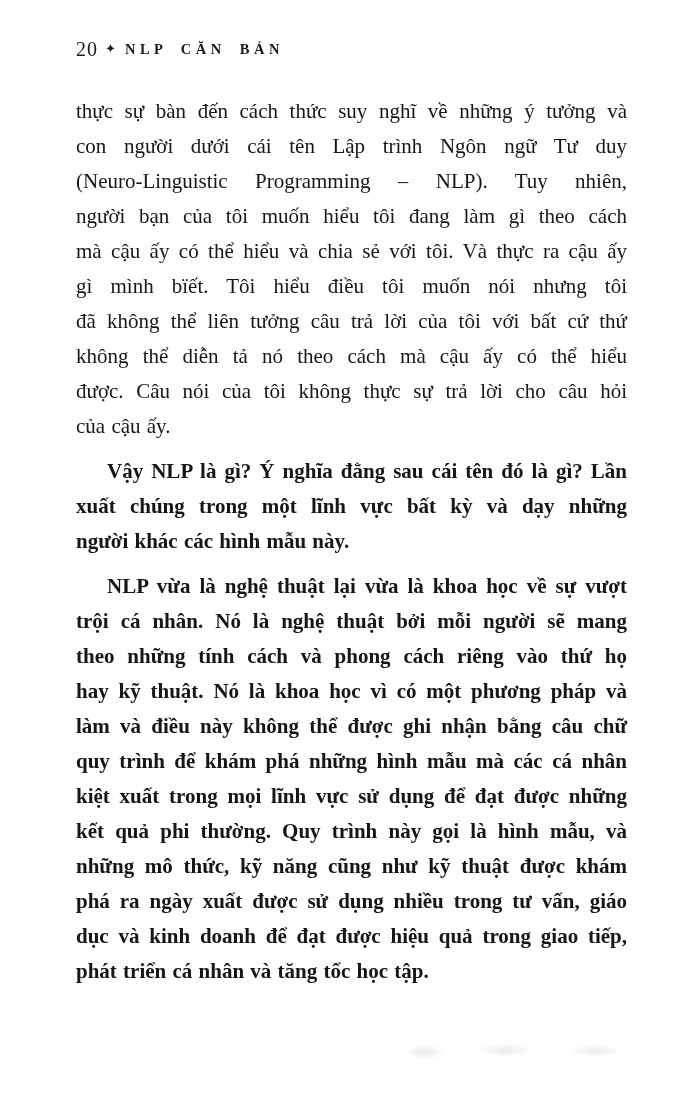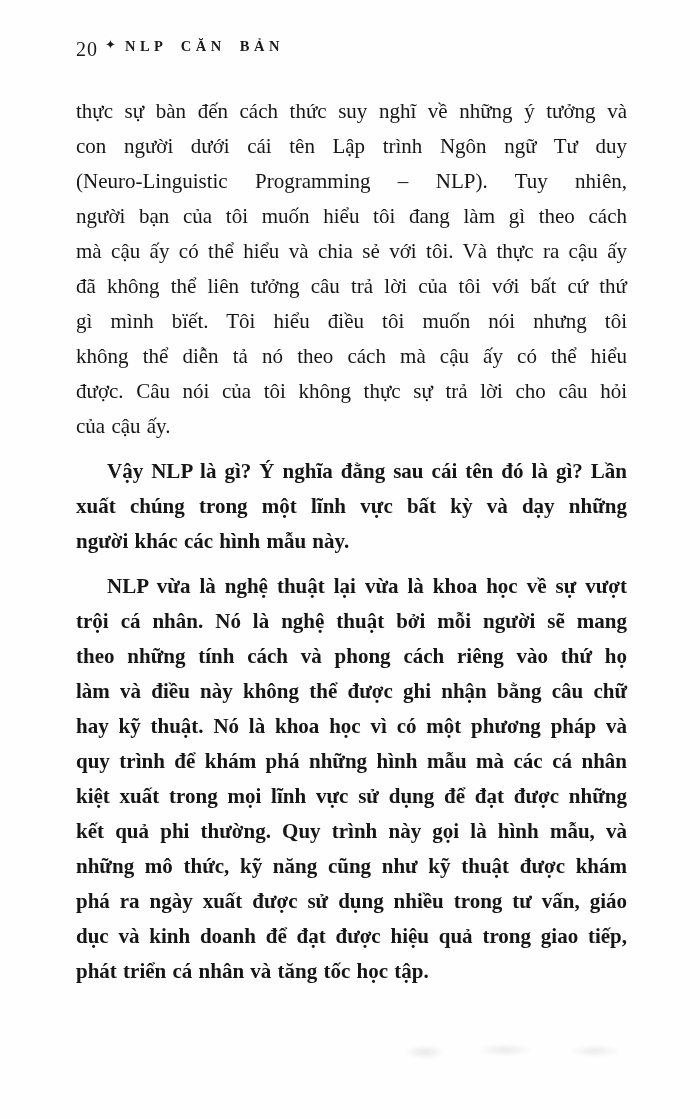--- a/index.html
+++ b/index.html
@@ -12,21 +12,21 @@
     width: 700px;
     height: 1119px;
     background: #fefefe;
     overflow: hidden;
     font-family: "Liberation Serif", "DejaVu Serif", serif;
     color: #161616;
   }
   .running-header {
     margin: 38px 73px 0 76px;
     display: flex;
-    align-items: flex-start;
+    align-items: center;
     font-size: 15px;
     color: #1a1a1a;
     white-space: nowrap;
   }
   .page-number {
     font-size: 20px;
     letter-spacing: 1px;
   }
   .header-star {
     font-size: 13px;
@@ -89,37 +89,37 @@
     <span class="book-title">NLP CĂN BẢN</span>
   </div>
 
   <div class="page-body">
       <div class="paragraph">
         <div class="line">thực sự bàn đến cách thức suy nghĩ về những ý tưởng và</div>
         <div class="line">con người dưới cái tên Lập trình Ngôn ngữ Tư duy</div>
         <div class="line">(Neuro-Linguistic Programming – NLP). Tuy nhiên,</div>
         <div class="line">người bạn của tôi muốn hiểu tôi đang làm gì theo cách</div>
         <div class="line">mà cậu ấy có thể hiểu và chia sẻ với tôi. Và thực ra cậu ấy</div>
+        <div class="line">gì mình bïết. Tôi hiểu điều tôi muốn nói nhưng tôi</div>
         <div class="line">đã không thể liên tưởng câu trả lời của tôi với bất cứ thứ</div>
-        <div class="line">gì mình bïết. Tôi hiểu điều tôi muốn nói nhưng tôi</div>
         <div class="line">không thể diễn tả nó theo cách mà cậu ấy có thể hiểu</div>
         <div class="line">được. Câu nói của tôi không thực sự trả lời cho câu hỏi</div>
         <div class="line para-last">của cậu ấy.</div>
       </div>
       <div class="paragraph">
         <div class="line">Vậy NLP là gì? Ý nghĩa đằng sau cái tên đó là gì? Lần</div>
         <div class="line">xuất chúng trong một lĩnh vực bất kỳ và dạy những</div>
         <div class="line para-last">người khác các hình mẫu này.</div>
       </div>
       <div class="paragraph">
         <div class="line">NLP vừa là nghệ thuật lại vừa là khoa học về sự vượt</div>
         <div class="line">trội cá nhân. Nó là nghệ thuật bởi mỗi người sẽ mang</div>
         <div class="line">theo những tính cách và phong cách riêng vào thứ họ</div>
+        <div class="line">hay kỹ thuật. Nó là khoa học vì có một phương pháp và</div>
         <div class="line">làm và điều này không thể được ghi nhận bằng câu chữ</div>
-        <div class="line">hay kỹ thuật. Nó là khoa học vì có một phương pháp và</div>
         <div class="line">quy trình để khám phá những hình mẫu mà các cá nhân</div>
         <div class="line">kiệt xuất trong mọi lĩnh vực sử dụng để đạt được những</div>
         <div class="line">kết quả phi thường. Quy trình này gọi là hình mẫu, và</div>
         <div class="line">những mô thức, kỹ năng cũng như kỹ thuật được khám</div>
         <div class="line">phá ra ngày xuất được sử dụng nhiều trong tư vấn, giáo</div>
         <div class="line">dục và kinh doanh để đạt được hiệu quả trong giao tiếp,</div>
         <div class="line para-last">phát triển cá nhân và tăng tốc học tập.</div>
       </div>
     </div>
 

